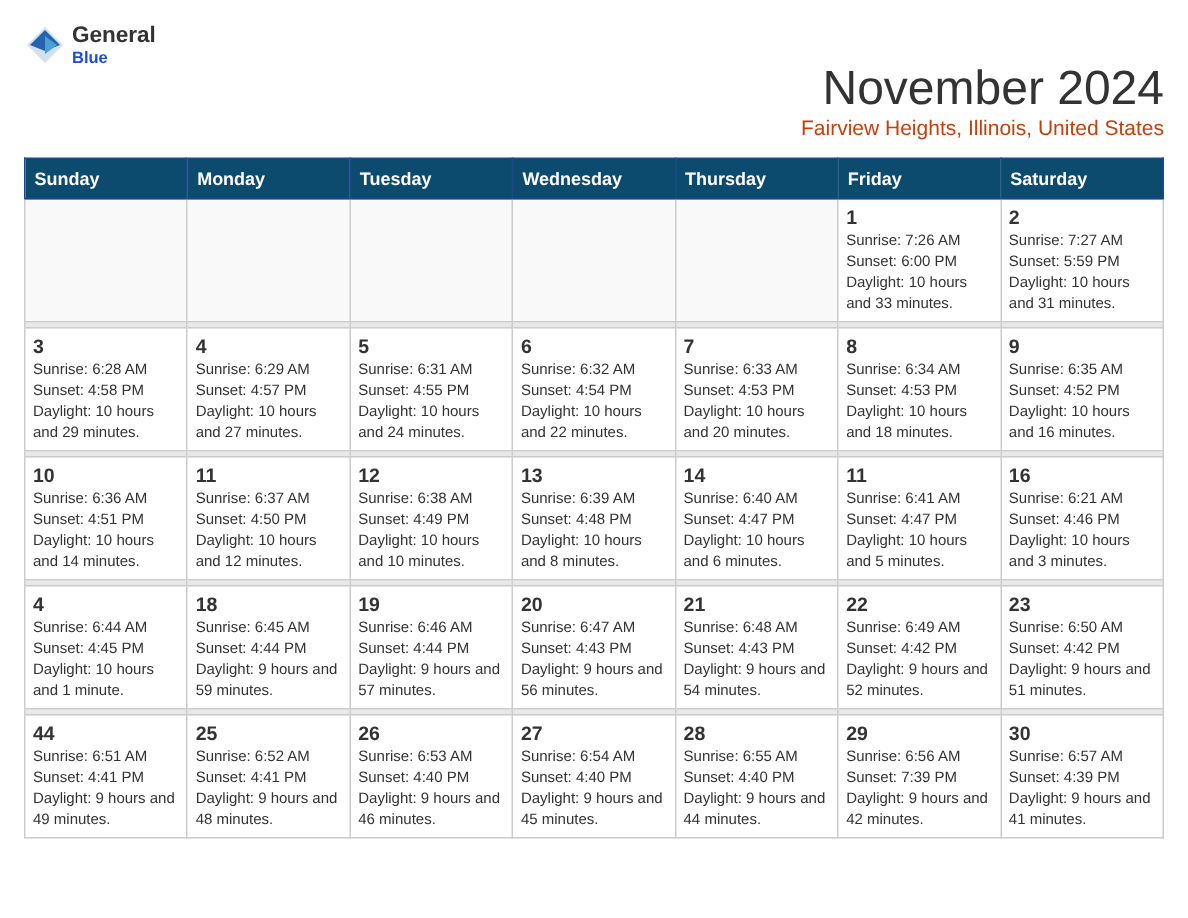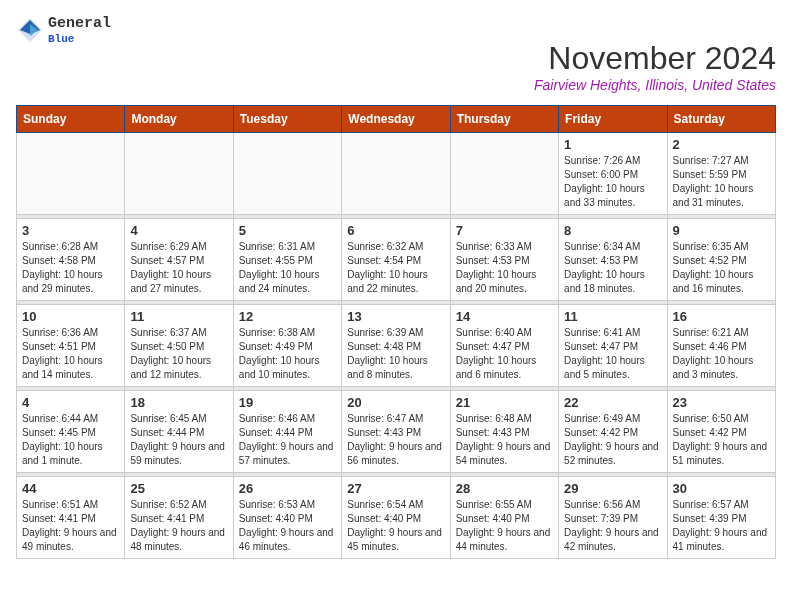--- a/index.html
+++ b/index.html
@@ -18,21 +18,20 @@
     }
     .logo {
       display: flex;
       align-items: center;
       gap: 4px;
     }
     .logo-text {
       display: flex;
       flex-direction: column;
       line-height: 1.1;
-      font-family: Liberation Mono, monospace;
     }
     .logo-general {
       font-size: 15px;
       font-weight: bold;
       color: #333;
     }
     .logo-blue {
       font-size: 11px;
       font-weight: bold;
       color: #1d4ed8;
@@ -45,30 +44,29 @@
       text-align: right;
       margin-top: 24px;
     }
     .month-title {
       font-size: 32px;
       font-weight: 300;
       color: #333;
     }
     .location {
       font-size: 14px;
-      color: #a21caf;
-      font-style: italic;
+      color: #c2410c;
     }
     .calendar {
       width: 100%;
       border-collapse: collapse;
       border: 1px solid #ccc;
     }
     .calendar th {
-      background-color: #c2410c;
+      background-color: #0c4a6e;
       color: #fff;
       font-size: 12px;
       font-weight: bold;
       padding: 6px 6px;
       text-align: left;
       border: 1px solid #1a4a8a;
     }
     .calendar td {
       border: 1px solid #ccc;
       vertical-align: top;

